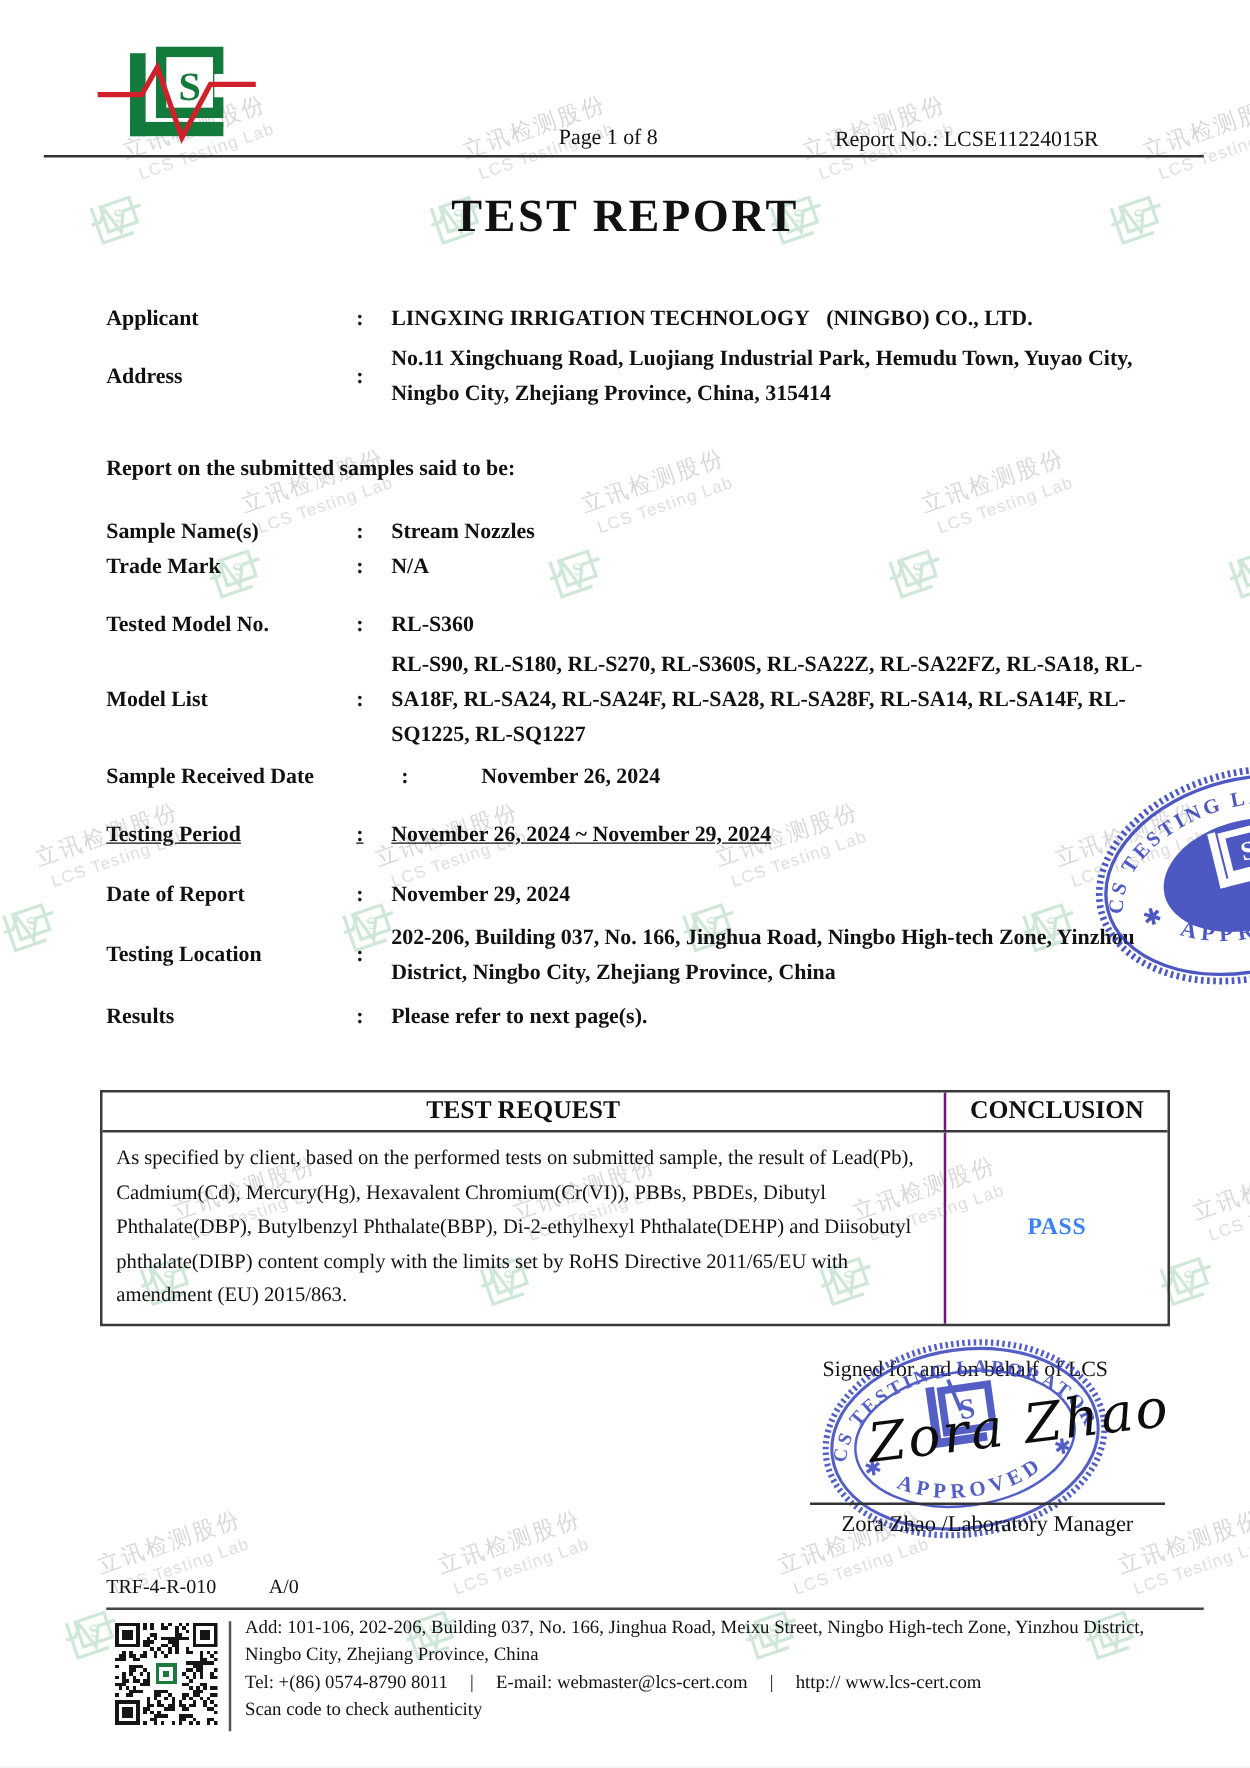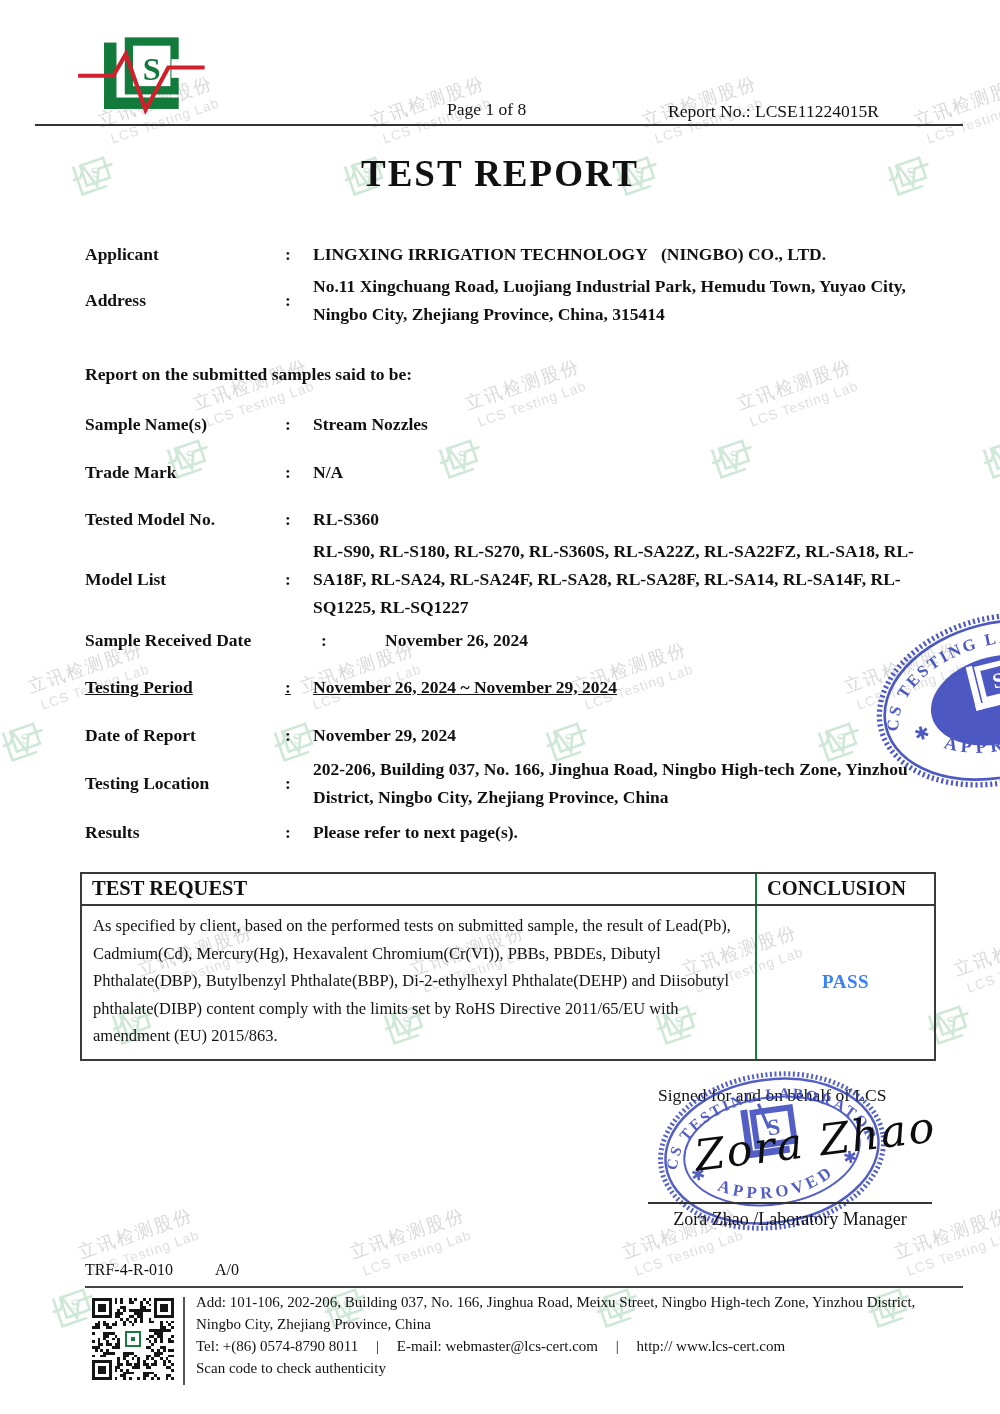--- a/index.html
+++ b/index.html
@@ -24,23 +24,23 @@
   
   .fields{position:absolute;left:85px;top:240px;width:855px;}
   .field-row{display:flex;align-items:center;font-weight:bold;font-size:17.5px;line-height:28px;}
   .f-label{width:200px;flex:none;}
   .f-colon{width:28px;flex:none;}
   .f-value{flex:1;max-width:622px;}
   .note{font-weight:bold;font-size:17.5px;line-height:28px;margin-top:32px;}
   
   .rtable{position:absolute;left:80px;top:872px;width:852px;border:2px solid #3a3a3a;background:transparent;}
   .rt-row{display:grid;grid-template-columns:673px 1fr;}
-  .rt-row.head{border-bottom:2px solid #3a3a3a;}
+  .rt-row.head{border-bottom:2px solid #3a3a3a;text-align:center;}
   .rt-h{font-size:20.5px;font-weight:bold;padding:3px 10px 4px 10px;}
-  .rt-cell-r{border-left:2px solid #15803d;}
+  .rt-cell-r{border-left:2px solid #701a75;}
   .rt-text{font-size:16.5px;line-height:27.5px;padding:6px 14px 9px 11px;}
   .rt-concl{display:flex;align-items:center;justify-content:center;
             font-size:19px;font-weight:bold;letter-spacing:.5px;}
   
   .signed-for{position:absolute;left:658px;top:1085px;font-size:17.5px;z-index:2;}
   .stamp-sig{position:absolute;left:653px;top:1066px;width:238px;height:170px;z-index:3;opacity:.82;}
   .stamp-side{position:absolute;left:870px;top:608px;width:256px;height:184px;z-index:3;opacity:.85;
               transform:rotate(-14deg);}
   .handwriting{position:absolute;left:694px;top:1116px;z-index:4;font-size:43px;
                font-family:"DejaVu Serif",serif;font-style:italic;color:#0d0d0d;
@@ -330,21 +330,21 @@
         <span class="f-label">Address</span>
         <span class="f-colon">:</span>
         <span class="f-value">No.11 Xingchuang Road, Luojiang Industrial Park, Hemudu Town, Yuyao City, Ningbo City, Zhejiang Province, China, 315414</span>
       </div>
       <div class="note">Report on the submitted samples said to be:</div>
       <div class="field-row" style="margin-top:22px;">
         <span class="f-label">Sample Name(s)</span>
         <span class="f-colon">:</span>
         <span class="f-value">Stream Nozzles</span>
       </div>
-      <div class="field-row" style="margin-top:20px;">
+      <div class="field-row" style="">
         <span class="f-label">Trade Mark</span>
         <span class="f-colon">:</span>
         <span class="f-value">N/A</span>
       </div>
       <div class="field-row" style="margin-top:19px;">
         <span class="f-label">Tested Model No.</span>
         <span class="f-colon">:</span>
         <span class="f-value">RL-S360</span>
       </div>
       <div class="field-row" style="margin-top:4px;">

